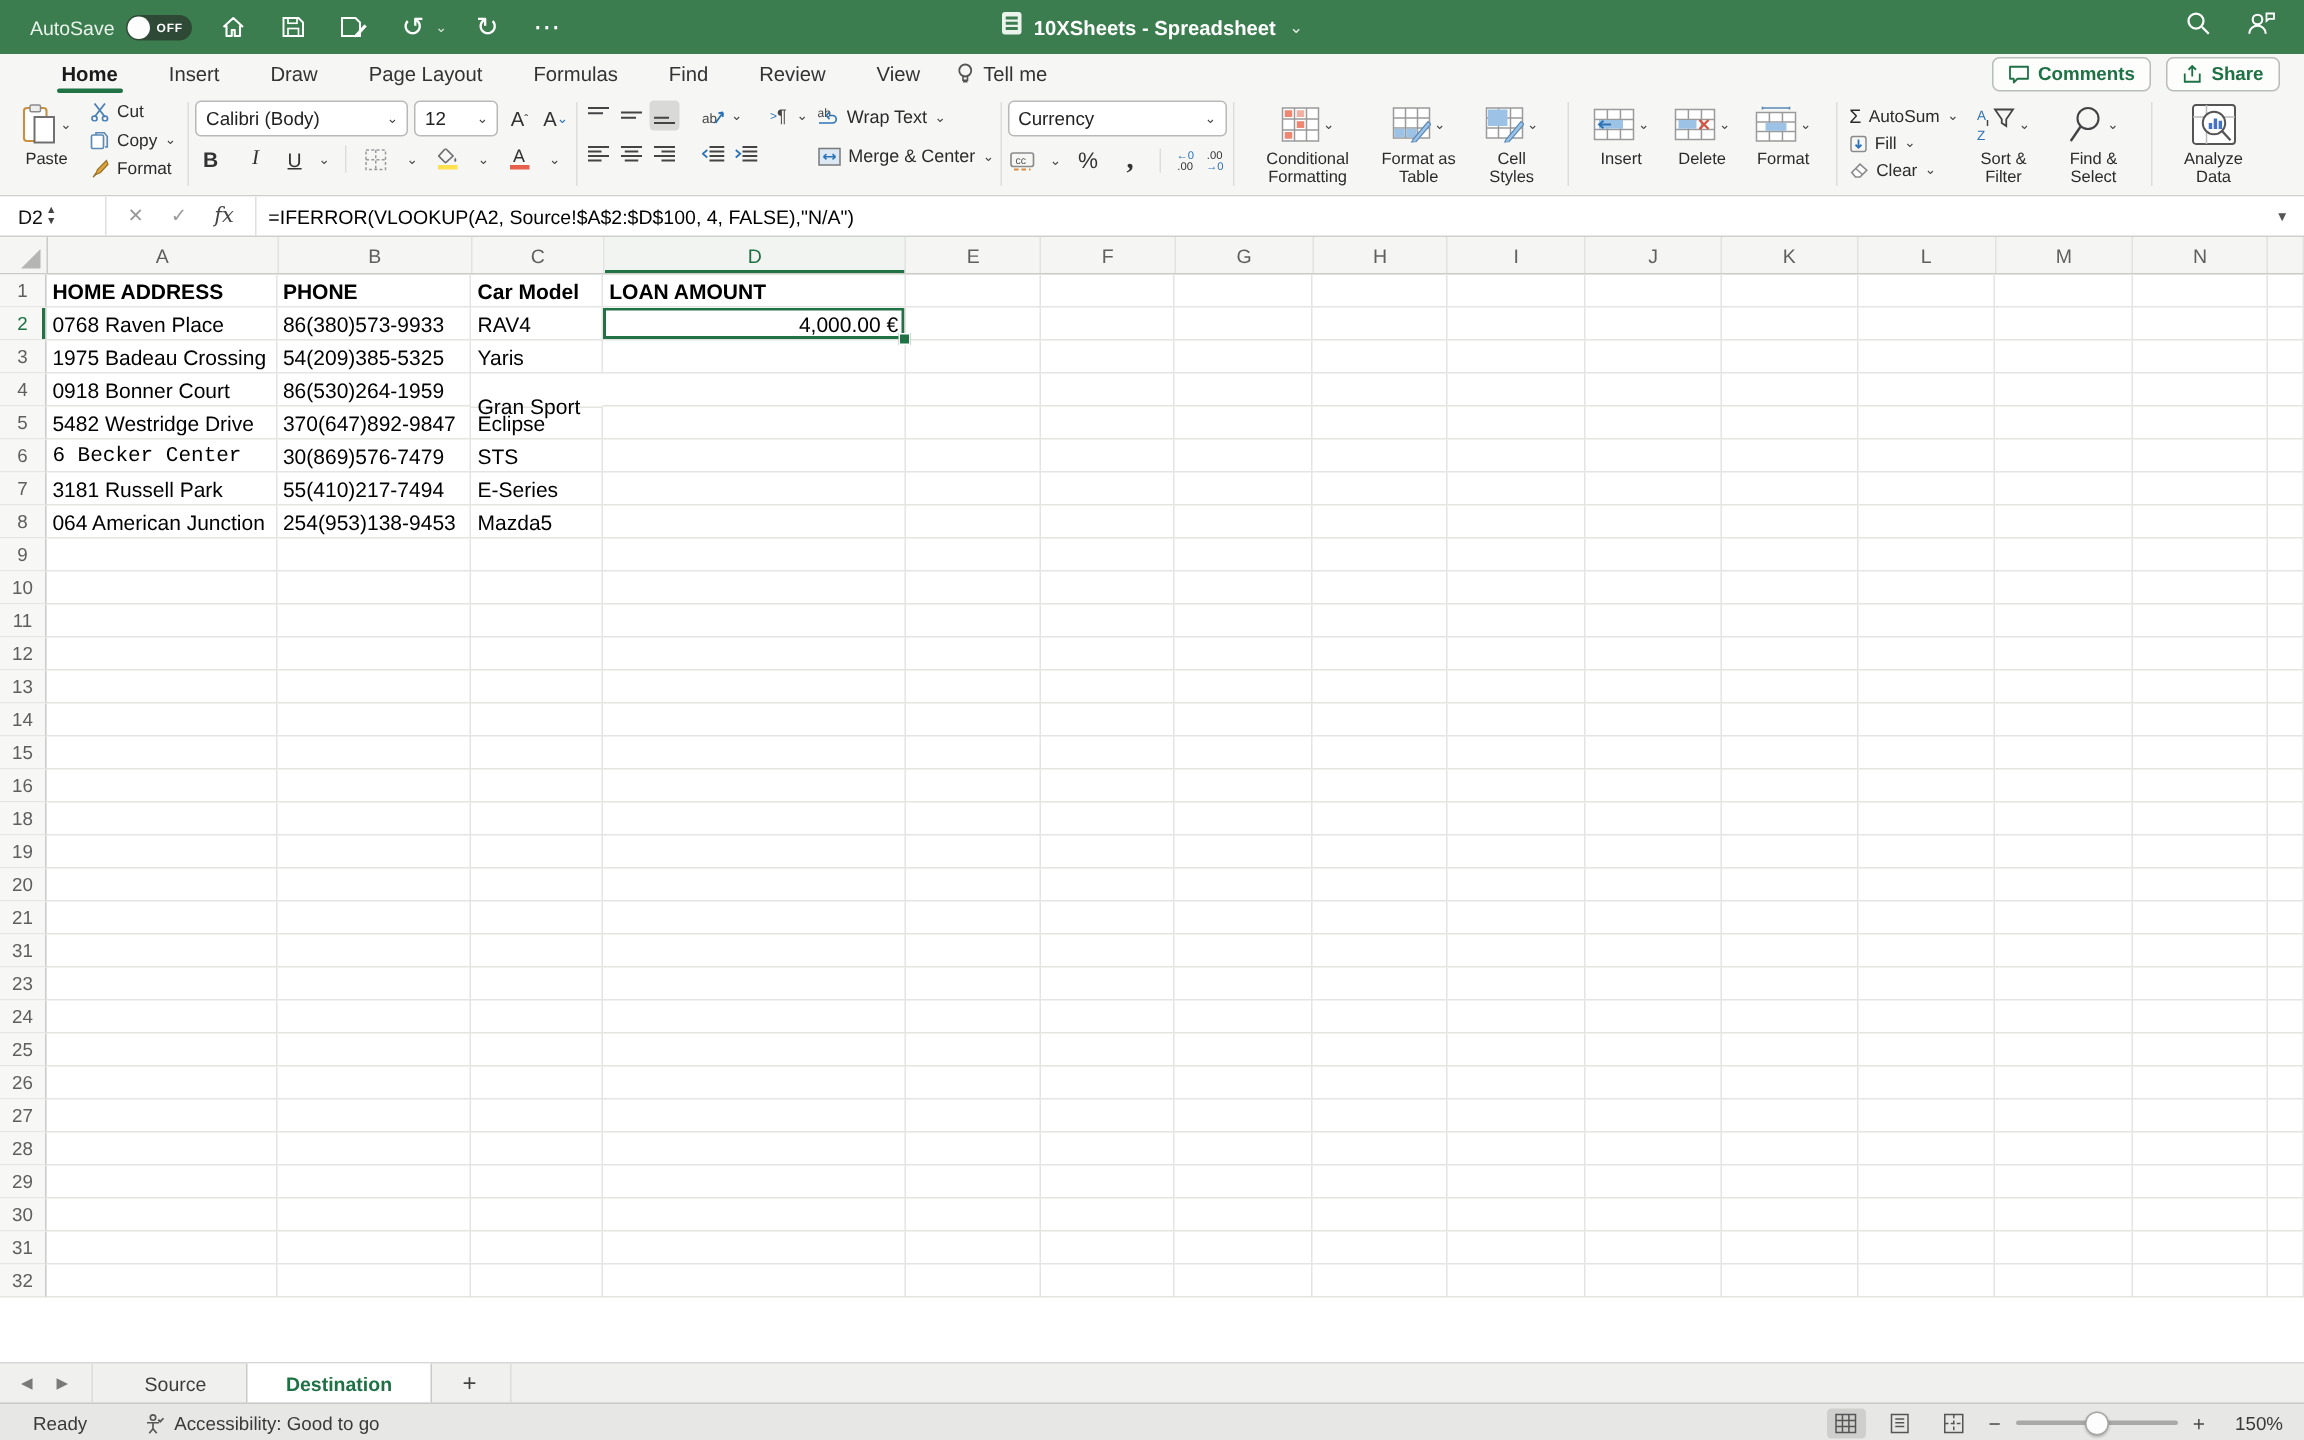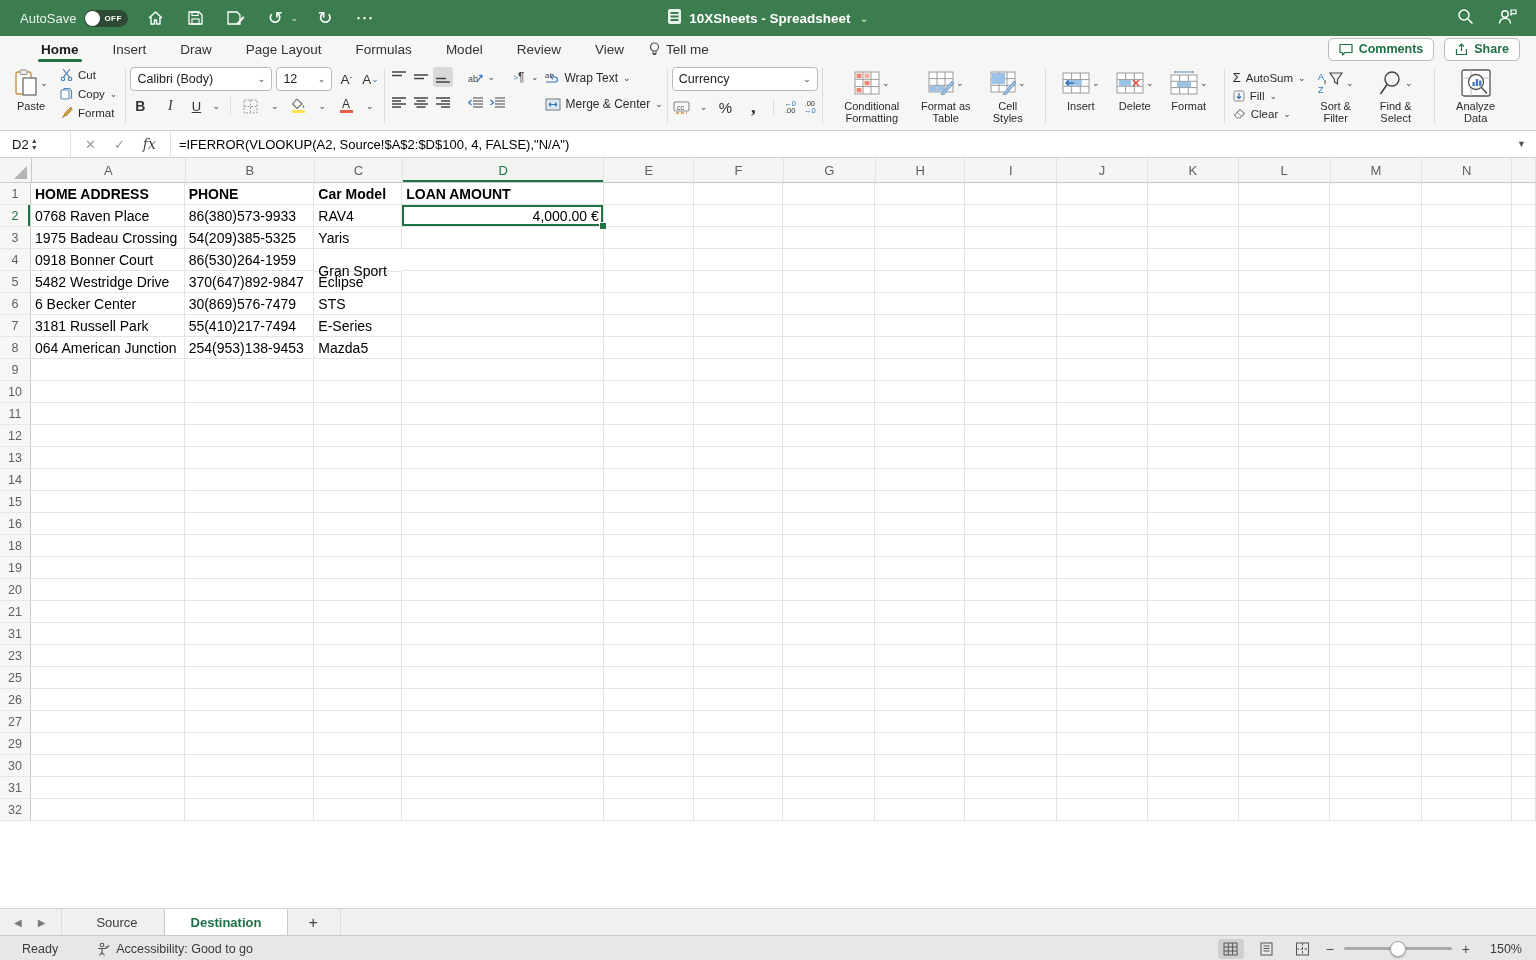--- a/index.html
+++ b/index.html
@@ -180,21 +180,21 @@
   </div>
 </div>
 
 <div class="band tabrow">
   <div class="rtabs">
     <span class="rtab active">Home</span>
     <span class="rtab">Insert</span>
     <span class="rtab">Draw</span>
     <span class="rtab">Page Layout</span>
     <span class="rtab">Formulas</span>
-    <span class="rtab">Model</span>
+    <span class="rtab">Find</span>
     <span class="rtab">Review</span>
     <span class="rtab">View</span>
     <span class="tellme">
       <svg width="11" height="15" viewBox="0 0 11 15">
           <circle cx="5.5" cy="5" r="4" fill="none" stroke="#555" stroke-width="1.2"></circle>
           <path d="M4 9 v2.5 h3 V9 M4 12.5 h3" fill="none" stroke="#555" stroke-width="1.1"></path>
         </svg>
       <span>Tell me</span>
     </span>
   </div>
@@ -693,21 +693,21 @@
         <div class="gcell" style="width: 92px;"></div>
         <div class="gcell" style="width: 91px;"></div>
         <div class="gcell" style="width: 91px;"></div>
         <div class="gcell" style="width: 92px;"></div>
         <div class="gcell" style="width: 92px;"></div>
         <div class="gcell" style="width: 90px;"></div>
         <div class="gcell" style="width: 24px;"></div>
       </div>
       <div class="grow">
         <div class="rhcell">6</div>
-        <div class="gcell" style="width: 154px;">6 Becker Center</div>
+        <div class="gcell" style="width: 154px; font-family: Liberation Mono, monospace;">6 Becker Center</div>
         <div class="gcell" style="width: 130px;">30(869)576-7479</div>
         <div class="gcell" style="width: 88px;">STS</div>
         <div class="gcell" style="width: 202px;"></div>
         <div class="gcell" style="width: 90px;"></div>
         <div class="gcell" style="width: 90px;"></div>
         <div class="gcell" style="width: 92px;"></div>
         <div class="gcell" style="width: 90px;"></div>
         <div class="gcell" style="width: 92px;"></div>
         <div class="gcell" style="width: 91px;"></div>
         <div class="gcell" style="width: 91px;"></div>
@@ -998,20 +998,38 @@
         <div class="gcell" style="width: 90px;"></div>
         <div class="gcell" style="width: 92px;"></div>
         <div class="gcell" style="width: 91px;"></div>
         <div class="gcell" style="width: 91px;"></div>
         <div class="gcell" style="width: 92px;"></div>
         <div class="gcell" style="width: 92px;"></div>
         <div class="gcell" style="width: 90px;"></div>
         <div class="gcell" style="width: 24px;"></div>
       </div>
       <div class="grow">
+        <div class="rhcell">24</div>
+        <div class="gcell" style="width: 154px;"></div>
+        <div class="gcell" style="width: 130px;"></div>
+        <div class="gcell" style="width: 88px;"></div>
+        <div class="gcell" style="width: 202px;"></div>
+        <div class="gcell" style="width: 90px;"></div>
+        <div class="gcell" style="width: 90px;"></div>
+        <div class="gcell" style="width: 92px;"></div>
+        <div class="gcell" style="width: 90px;"></div>
+        <div class="gcell" style="width: 92px;"></div>
+        <div class="gcell" style="width: 91px;"></div>
+        <div class="gcell" style="width: 91px;"></div>
+        <div class="gcell" style="width: 92px;"></div>
+        <div class="gcell" style="width: 92px;"></div>
+        <div class="gcell" style="width: 90px;"></div>
+        <div class="gcell" style="width: 24px;"></div>
+      </div>
+      <div class="grow">
         <div class="rhcell">25</div>
         <div class="gcell" style="width: 154px;"></div>
         <div class="gcell" style="width: 130px;"></div>
         <div class="gcell" style="width: 88px;"></div>
         <div class="gcell" style="width: 202px;"></div>
         <div class="gcell" style="width: 90px;"></div>
         <div class="gcell" style="width: 90px;"></div>
         <div class="gcell" style="width: 92px;"></div>
         <div class="gcell" style="width: 90px;"></div>
         <div class="gcell" style="width: 92px;"></div>
@@ -1035,20 +1053,38 @@
         <div class="gcell" style="width: 92px;"></div>
         <div class="gcell" style="width: 91px;"></div>
         <div class="gcell" style="width: 91px;"></div>
         <div class="gcell" style="width: 92px;"></div>
         <div class="gcell" style="width: 92px;"></div>
         <div class="gcell" style="width: 90px;"></div>
         <div class="gcell" style="width: 24px;"></div>
       </div>
       <div class="grow">
         <div class="rhcell">27</div>
+        <div class="gcell" style="width: 154px;"></div>
+        <div class="gcell" style="width: 130px;"></div>
+        <div class="gcell" style="width: 88px;"></div>
+        <div class="gcell" style="width: 202px;"></div>
+        <div class="gcell" style="width: 90px;"></div>
+        <div class="gcell" style="width: 90px;"></div>
+        <div class="gcell" style="width: 92px;"></div>
+        <div class="gcell" style="width: 90px;"></div>
+        <div class="gcell" style="width: 92px;"></div>
+        <div class="gcell" style="width: 91px;"></div>
+        <div class="gcell" style="width: 91px;"></div>
+        <div class="gcell" style="width: 92px;"></div>
+        <div class="gcell" style="width: 92px;"></div>
+        <div class="gcell" style="width: 90px;"></div>
+        <div class="gcell" style="width: 24px;"></div>
+      </div>
+      <div class="grow">
+        <div class="rhcell">28</div>
         <div class="gcell" style="width: 154px;"></div>
         <div class="gcell" style="width: 130px;"></div>
         <div class="gcell" style="width: 88px;"></div>
         <div class="gcell" style="width: 202px;"></div>
         <div class="gcell" style="width: 90px;"></div>
         <div class="gcell" style="width: 90px;"></div>
         <div class="gcell" style="width: 92px;"></div>
         <div class="gcell" style="width: 90px;"></div>
         <div class="gcell" style="width: 92px;"></div>
         <div class="gcell" style="width: 91px;"></div>

